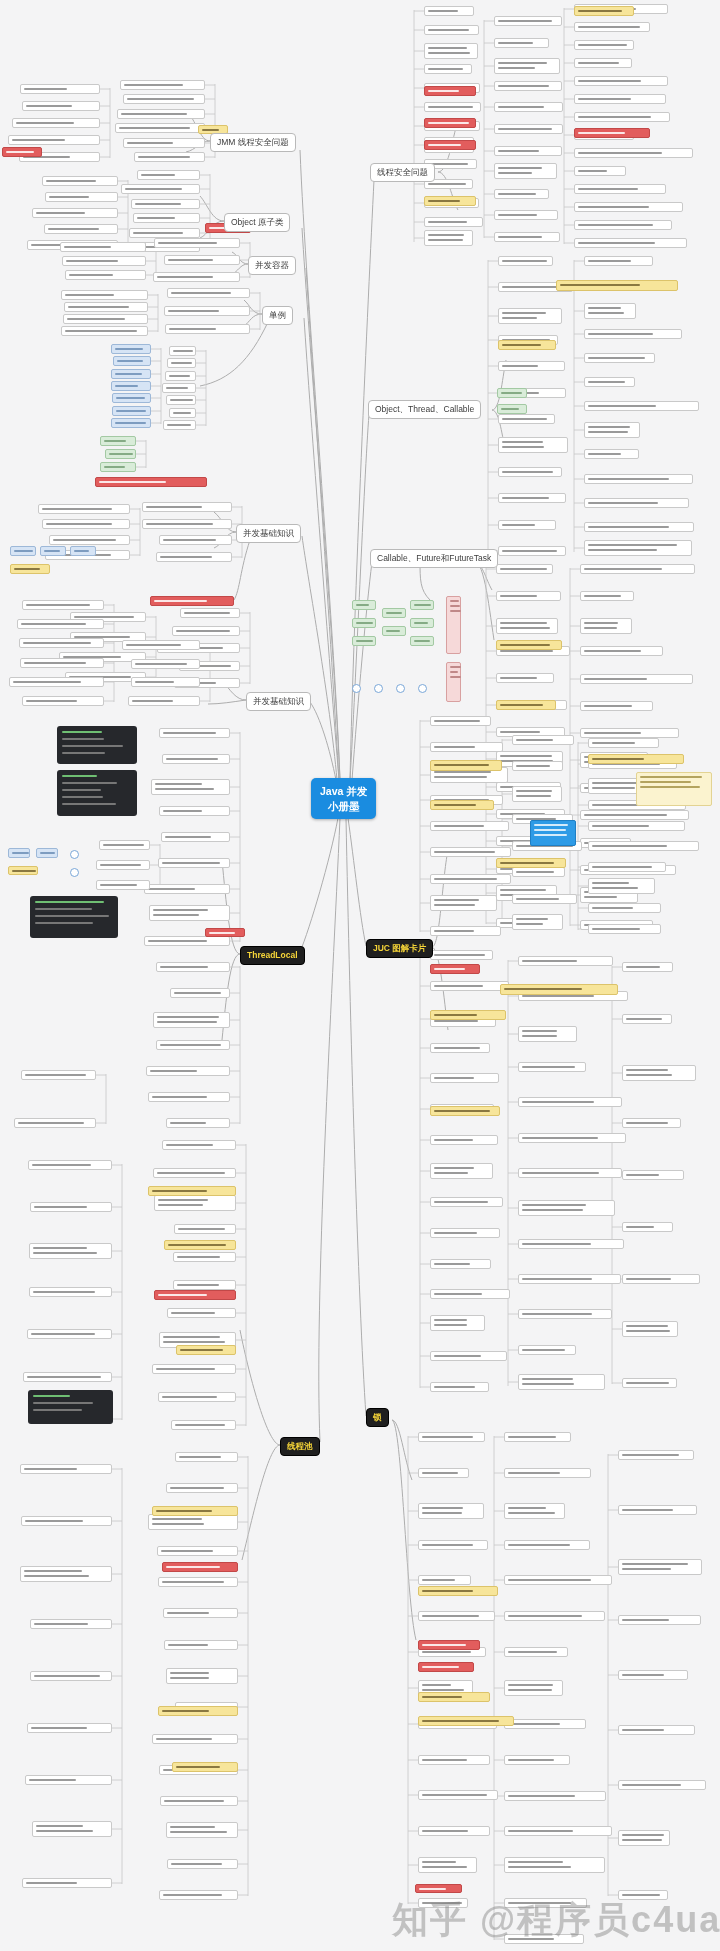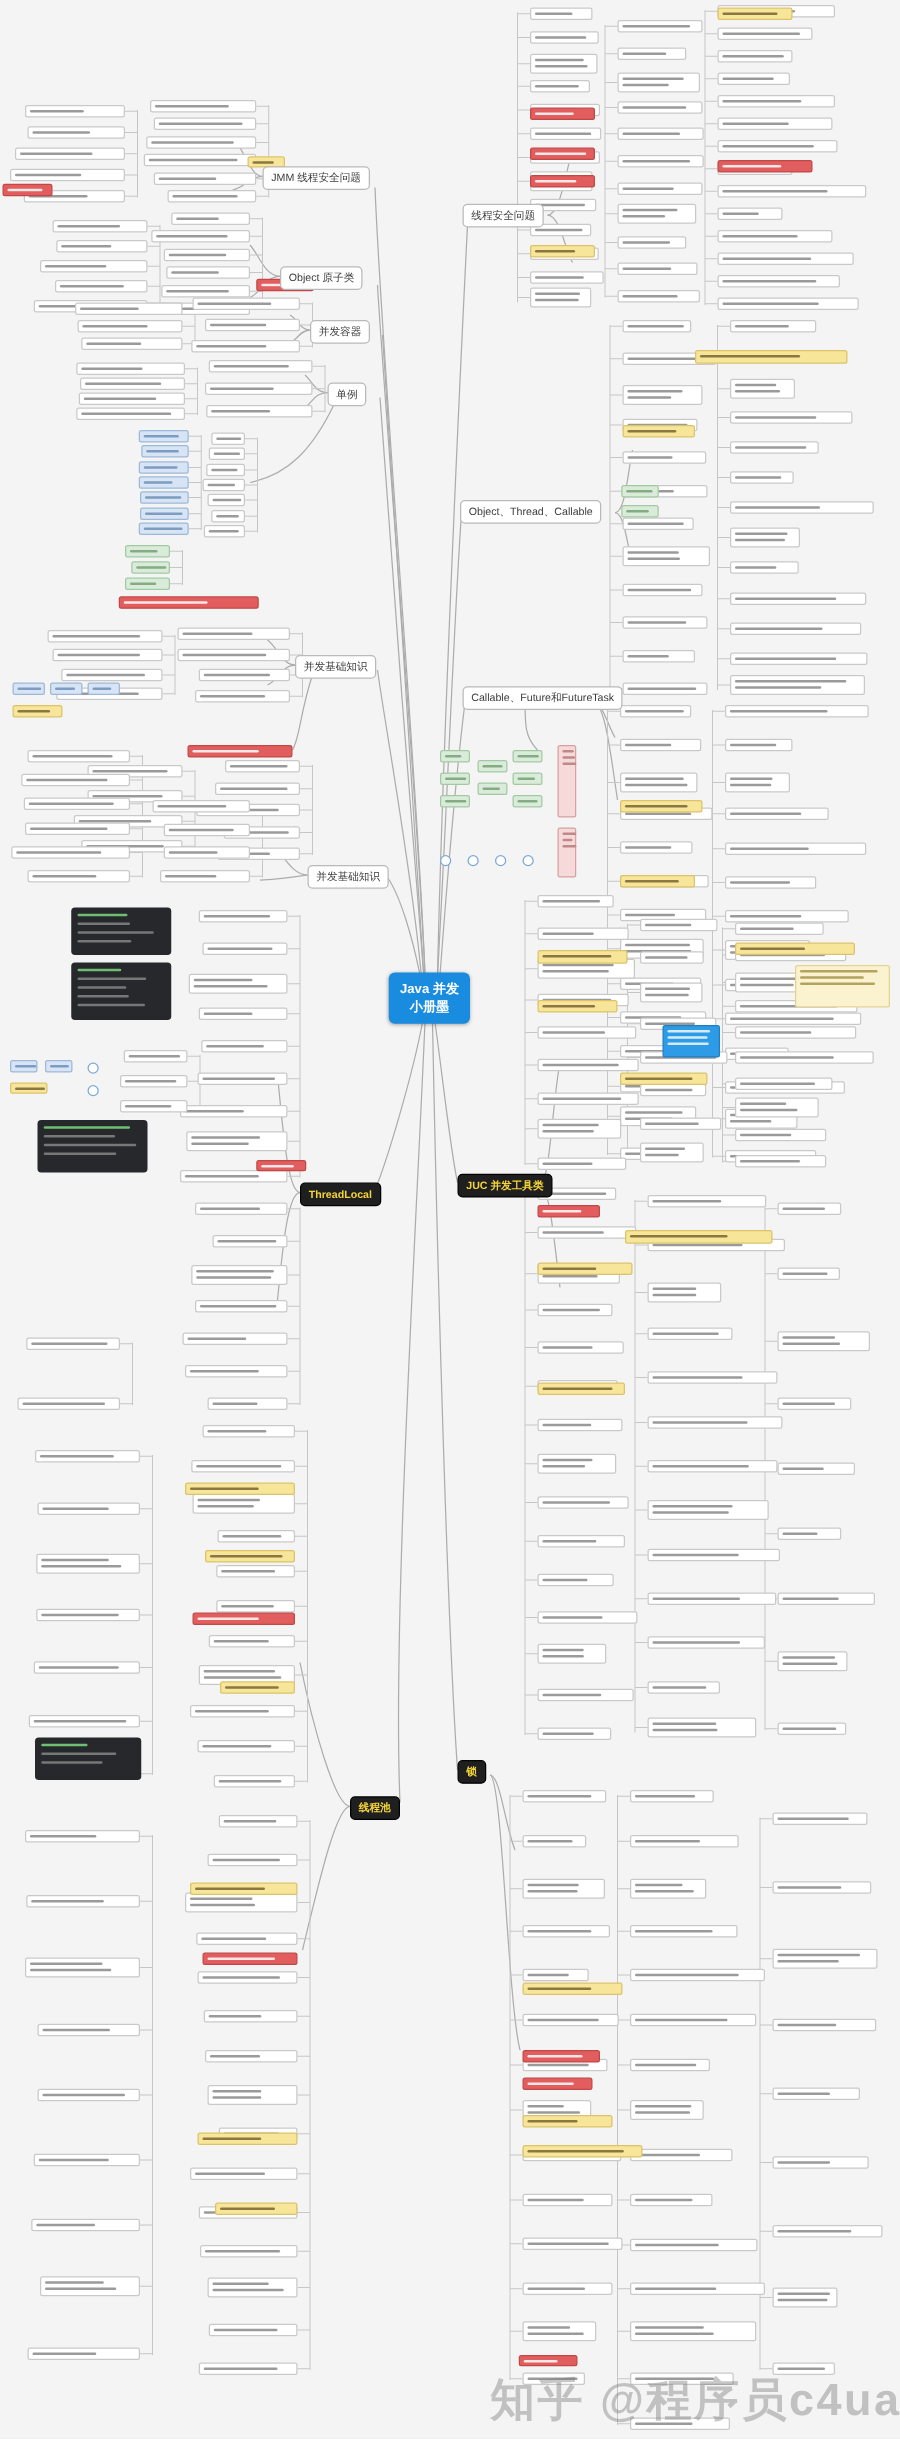--- a/index.html
+++ b/index.html
@@ -476,21 +476,21 @@
   <div class="bnode" style="left:248px;top:256px;">并发容器</div>
   <div class="bnode" style="left:262px;top:306px;">单例</div>
   <div class="bnode" style="left:236px;top:524px;">并发基础知识</div>
   <div class="bnode" style="left:246px;top:692px;">并发基础知识</div>
   <div class="bnode dark" style="left:240px;top:946px;">ThreadLocal</div>
   <div class="bnode dark" style="left:280px;top:1437px;">线程池</div>
 
   <div class="bnode" style="left:370px;top:163px;">线程安全问题</div>
   <div class="bnode" style="left:368px;top:400px;">Object、Thread、Callable</div>
   <div class="bnode" style="left:370px;top:549px;">Callable、Future和FutureTask</div>
-  <div class="bnode dark" style="left:366px;top:939px;">JUC 并发工具类</div>
+  <div class="bnode dark" style="left:366px;top:939px;">JUC 图解卡片</div>
   <div class="bnode dark" style="left:366px;top:1408px;">锁</div>
 
   <div id="deco">
       <div class="mini w" style="left: 120px; top: 80px; width: 85px; height: 10px;">
         <b style="width: 70.5942%;"></b>
       </div>
       <div class="mini w" style="left: 123px; top: 94px; width: 82px; height: 10px;">
         <b style="width: 84.0707%;"></b>
       </div>
       <div class="mini w" style="left: 117px; top: 109px; width: 88px; height: 10px;">

